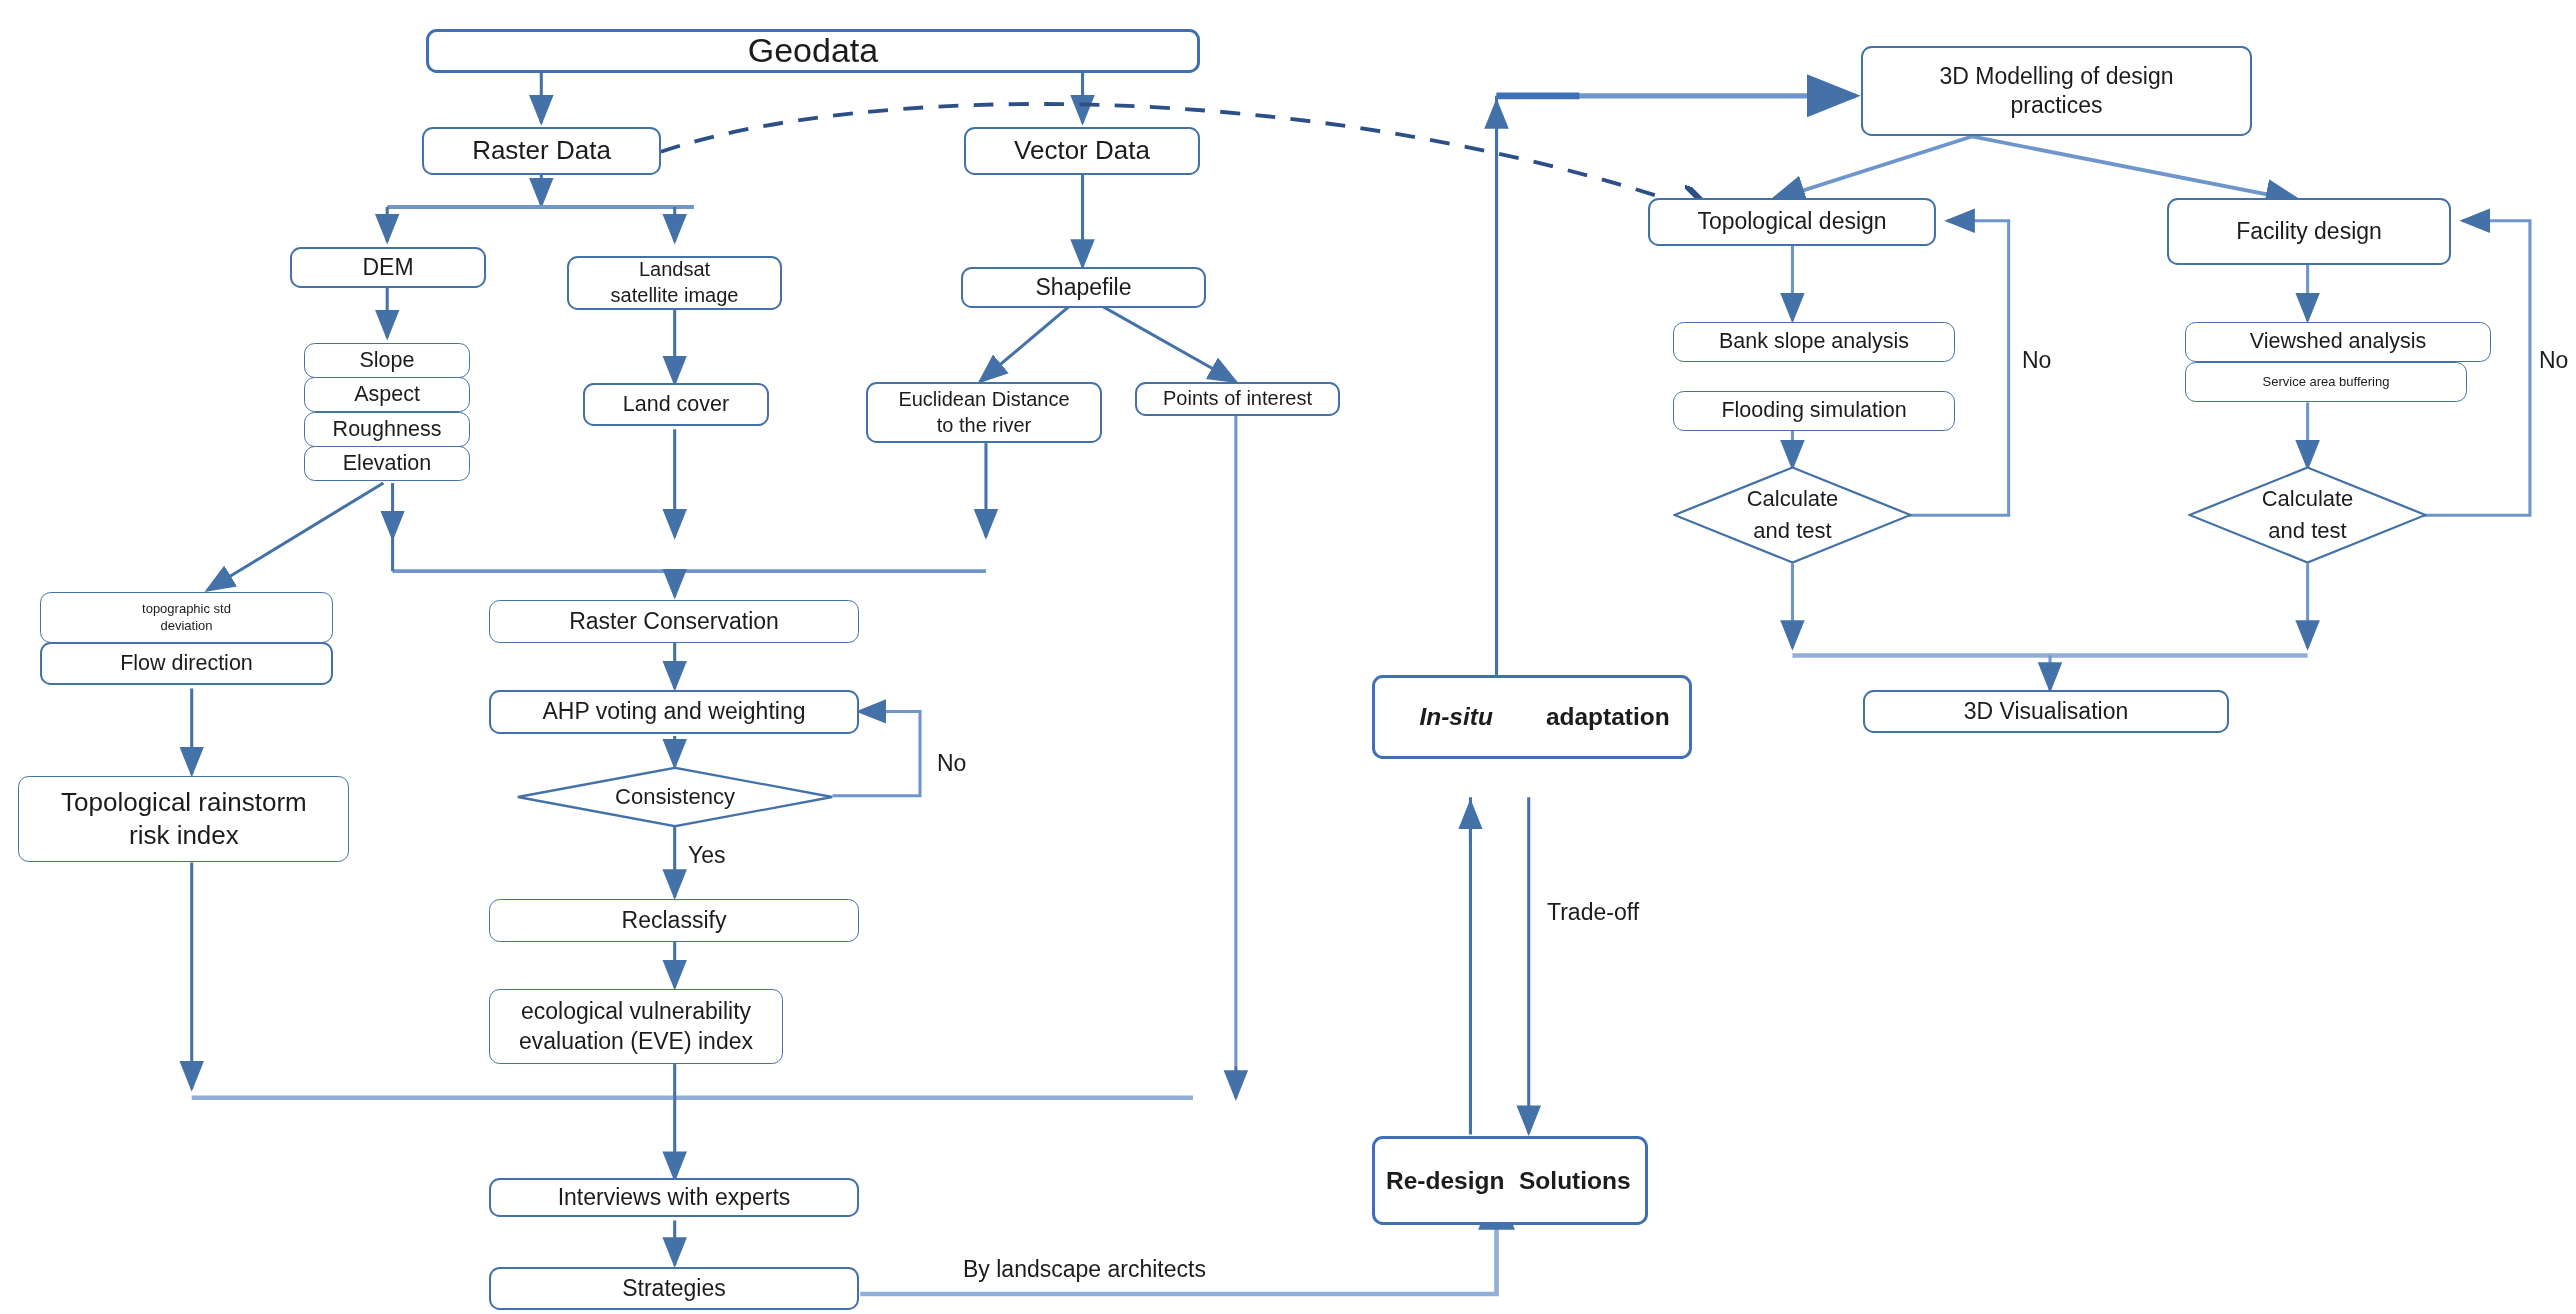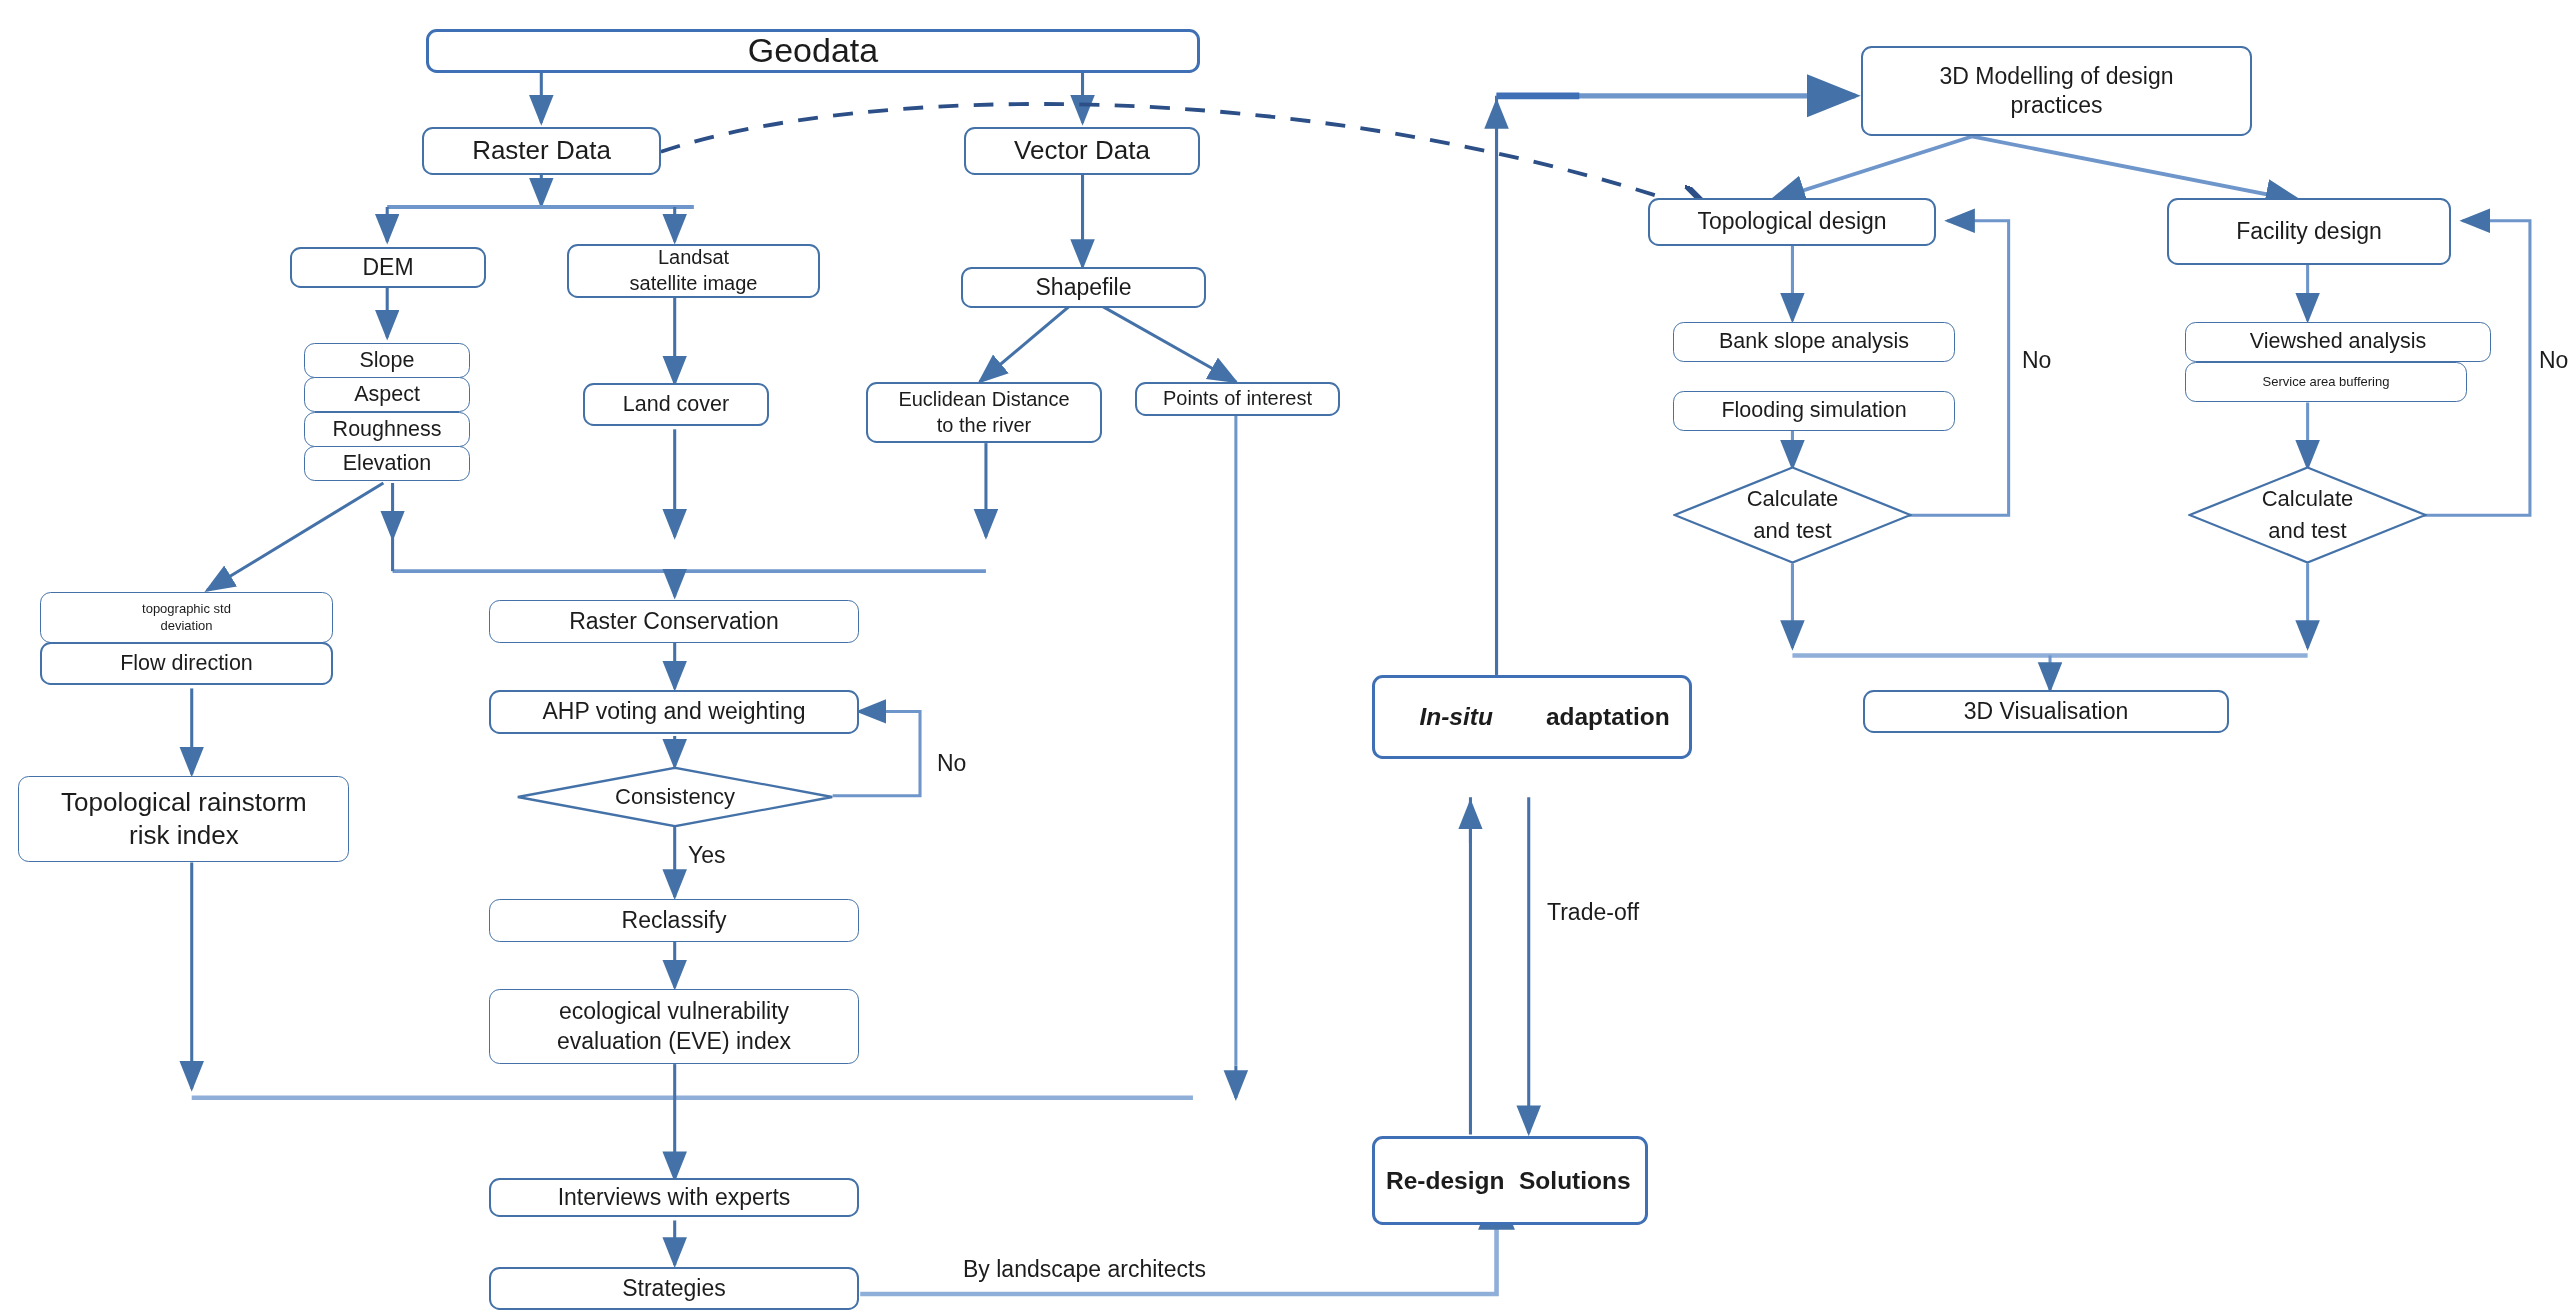--- a/index.html
+++ b/index.html
@@ -169,21 +169,21 @@
   </div>
 
   <div class="node f34" style="left:964px;top:127px;width:236px;height:48px;">
     <span>Vector Data</span>
   </div>
 
   <div class="node f30" style="left:290px;top:247px;width:196px;height:41px;">
     <span>DEM</span>
   </div>
 
-  <div class="node f26" style="left:567px;top:244px;width:253px;height:54px;text-align:center;">
+  <div class="node f26" style="left:567px;top:256px;width:215px;height:54px;text-align:center;">
     <span style="white-space:pre-line;">Landsat
 satellite image</span>
   </div>
 
   <div class="node f30" style="left:961px;top:267px;width:245px;height:41px;">
     <span>Shapefile</span>
   </div>
 
   <div class="node thin f28" style="left:304px;top:343px;width:166px;height:35px;">
     <span>Slope</span>
@@ -236,21 +236,21 @@
     <svg class="dshape" viewBox="0 0 412 78" preserveAspectRatio="none">
       <polygon points="206,1 411,39 206,77 1,39" fill="#ffffff" stroke="#4472a8" stroke-width="3"></polygon>
     </svg>
     <span class="dlabel">Consistency</span>
   </div>
 
   <div class="node thin f30" style="left:489px;top:899px;width:370px;height:43px;">
     <span>Reclassify</span>
   </div>
 
-  <div class="node thin f30" style="left:489px;top:989px;width:370px;height:75px;">
+  <div class="node thin f30" style="left:489px;top:989px;width:294px;height:75px;">
     <span style="white-space:pre-line;">ecological vulnerability
 evaluation (EVE) index</span>
   </div>
 
   <div class="node f30" style="left:489px;top:1178px;width:370px;height:39px;">
     <span>Interviews with experts</span>
   </div>
 
   <div class="node f30" style="left:489px;top:1267px;width:370px;height:43px;">
     <span>Strategies</span>

